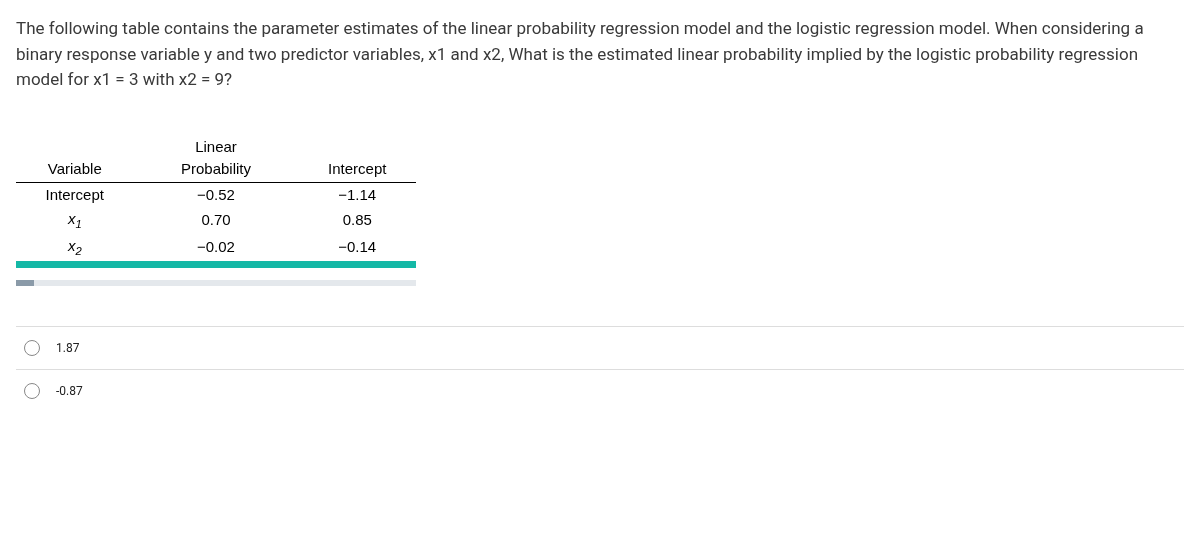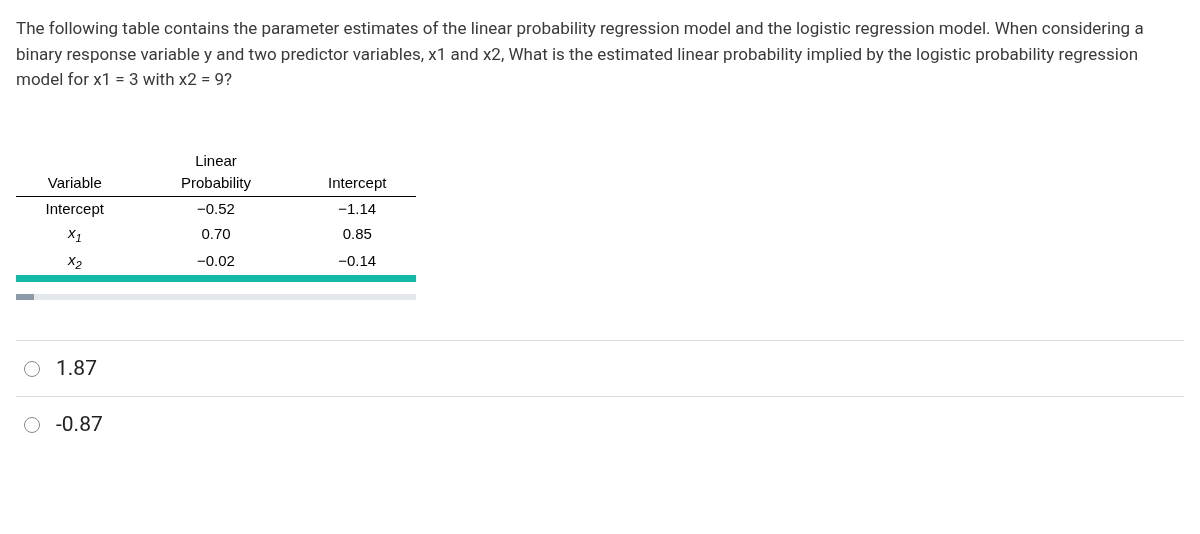--- a/index.html
+++ b/index.html
@@ -10,21 +10,21 @@
     body {
       font-family: -apple-system, BlinkMacSystemFont, "Segoe UI", Roboto, Helvetica, Arial, sans-serif;
       background: #ffffff;
       padding: 16px;
       color: #333;
       font-size: 17px;
       line-height: 1.5;
     }
     .question-text {
       color: #3a3a3a;
-      margin-bottom: 56px;
+      margin-bottom: 32px;
     }
     .param-table {
       border-collapse: collapse;
       font-family: Arial, Helvetica, sans-serif;
       font-size: 15px;
       color: #000;
       margin-bottom: 12px;
       width: 400px;
     }
     .param-table th, .param-table td {
@@ -63,21 +63,21 @@
     }
     .options {
       display: flex;
       flex-direction: column;
     }
     .option {
       display: flex;
       align-items: center;
       border-top: 1px solid #ddd;
       padding: 12px 8px;
-      font-size: 21px;
+      font-size: 12px;
       color: #222;
     }
     .radio {
       width: 16px;
       height: 16px;
       border: 1.5px solid #888;
       border-radius: 50%;
       margin-right: 16px;
       flex-shrink: 0;
     }
@@ -85,21 +85,21 @@
 </head>
 <body>
 
 <div class="question-text">The following table contains the parameter estimates of the linear probability regression model and the logistic regression model. When considering a binary response variable y and two predictor variables, x1 and x2, What is the estimated linear probability implied by the logistic probability regression model for x1 = 3 with x2 = 9?</div>
 
 <table class="param-table">
   <thead>
     <tr>
       <th>Variable</th>
       <th>
-        <span style="display:inline-block; max-width:90px;">Linear Probability</span>
+        <span style="display:inline-block; max-width:90px;margin-top:10px;">Linear Probability</span>
       </th>
       <th>Intercept</th>
     </tr>
   </thead>
   <tbody>
     <tr>
       <td>Intercept</td>
       <td>−0.52</td>
       <td>−1.14</td>
     </tr>

